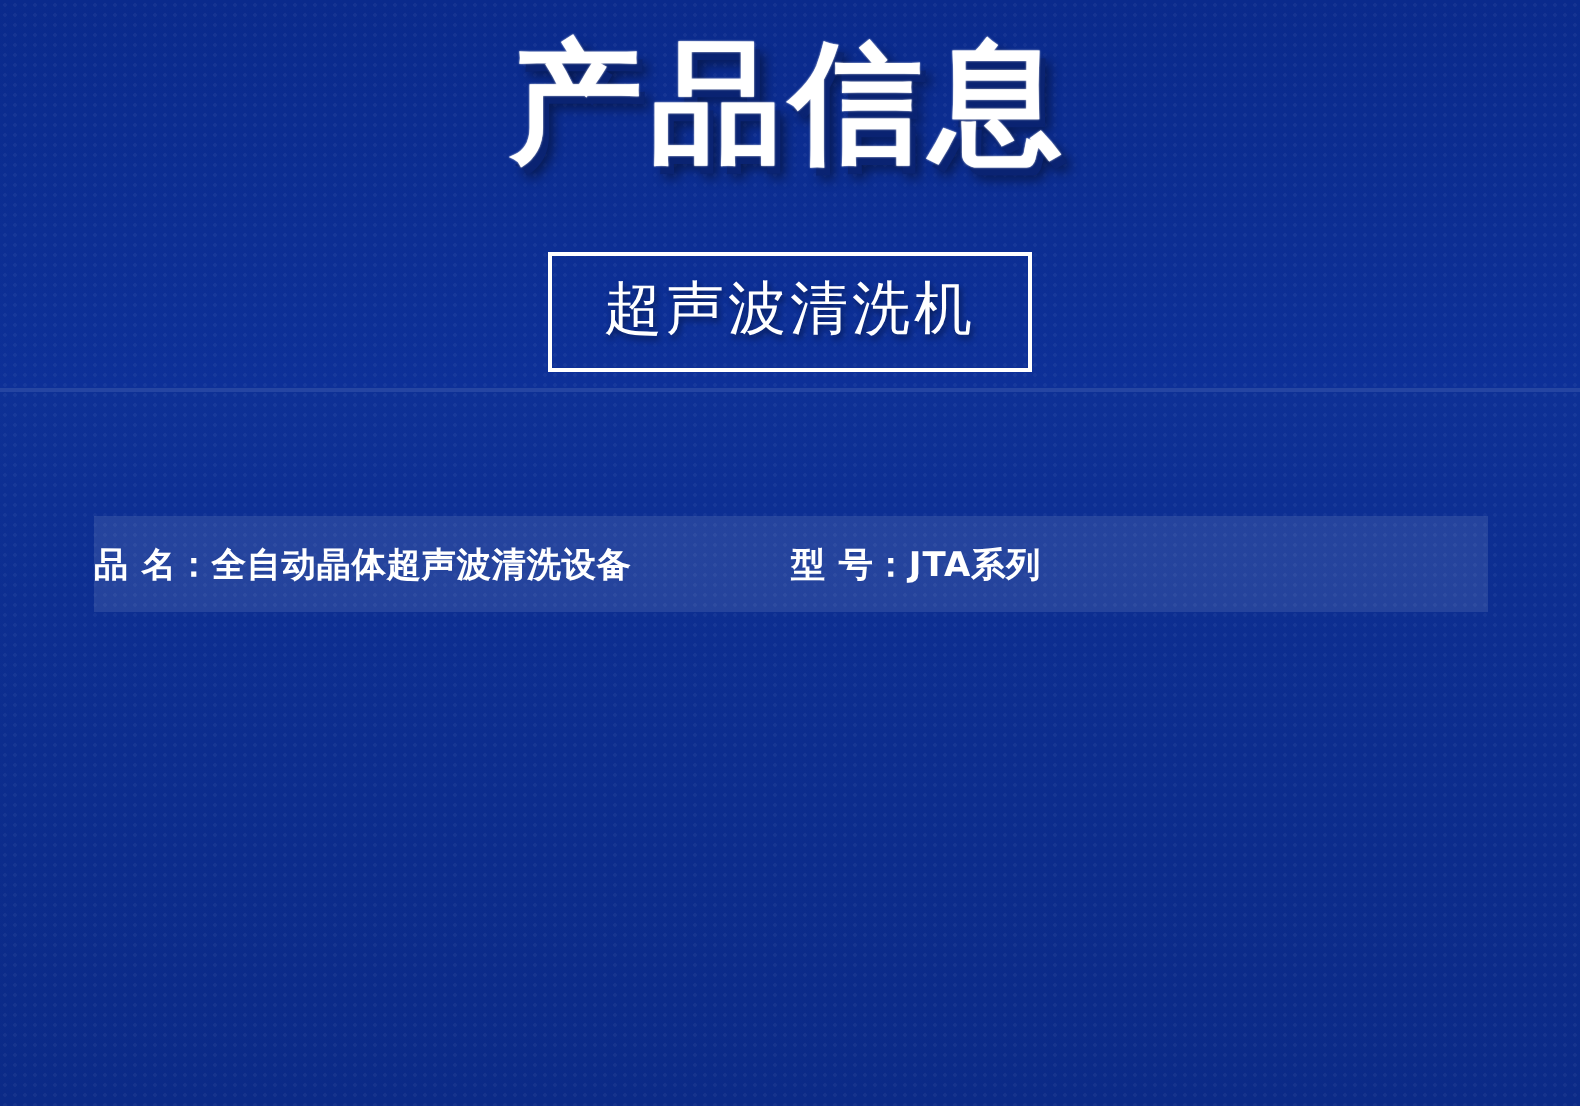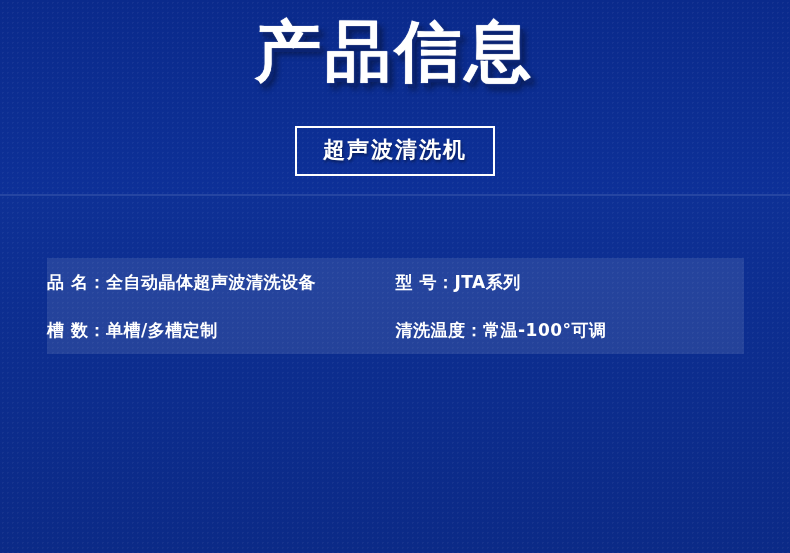--- a/index.html
+++ b/index.html
@@ -60,22 +60,22 @@
   
   #subtitle-box {
     position: absolute;
     left: 50%;
     top: 126px;
     transform: translateX(-50%);
     border: 2px solid #ffffff;
     padding: 7px 26px 9px 26px;
   }
   #subtitle-text {
-    font-size: 22px;
-    font-weight: bold;
+    font-size: 29px;
+    font-weight: normal;
     letter-spacing: 2px;
     color: #ffffff;
     white-space: nowrap;
     text-shadow: 1px 2px 3px rgba(0,0,0,0.4);
   }
 
   
   #spec-table {
     position: absolute;
     left: 47px;
@@ -127,24 +127,16 @@
   <table id="spec-table">
     <tbody>
       <tr class="row-shade">
         <td class="col-a cell-left">
           <span class="lbl">品        名：</span><span class="val">全自动晶体超声波清洗设备</span>
         </td>
         <td class="col-b cell-right">
           <span class="lbl">型    号：</span><span class="val">JTA系列</span>
         </td>
       </tr>
-      <tr class="row-shade">
-        <td class="col-a cell-left">
-          <span class="lbl">槽        数：</span><span class="val">单槽/多槽定制</span>
-        </td>
-        <td class="col-b cell-right">
-          <span class="lbl">清洗温度：</span><span class="val">常温-100°可调</span>
-        </td>
-      </tr>
     </tbody>
   </table>
 
 </div>
 
 </body></html>

